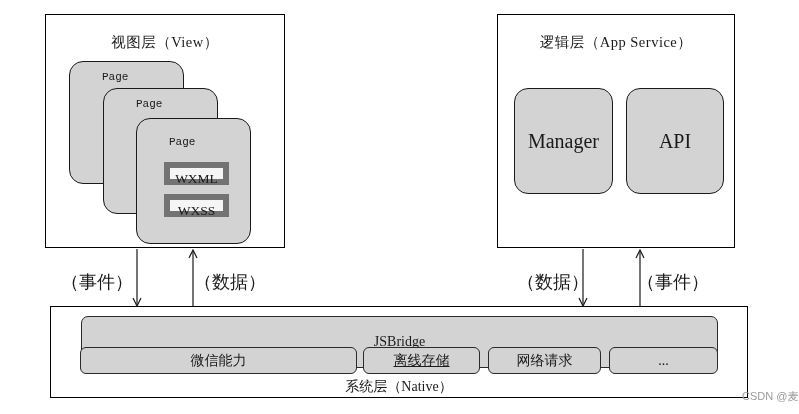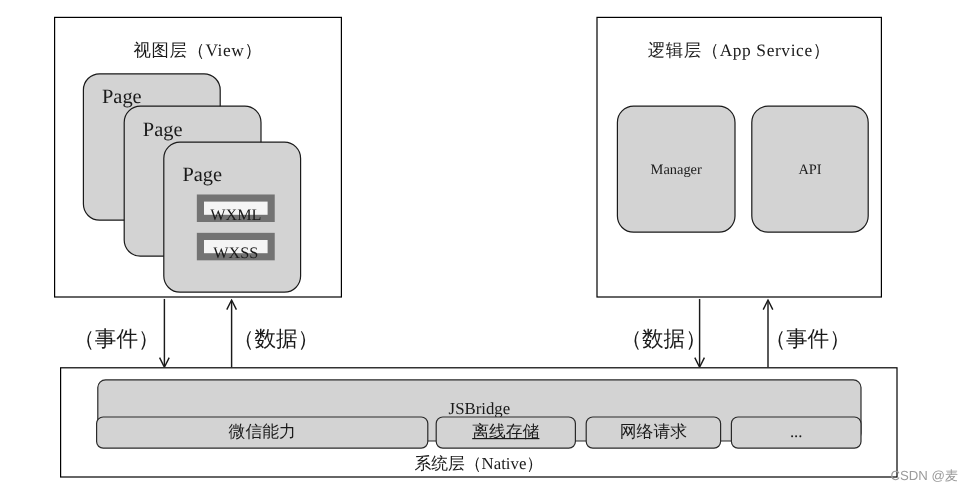--- a/index.html
+++ b/index.html
@@ -33,22 +33,23 @@
     background: #d3d3d3;
     border: 1px solid #1a1a1a;
     border-radius: 14px;
     box-sizing: border-box;
   }
   .card-back   { left: 23px; top: 46px;  width: 115px; height: 123px; }
   .card-middle { left: 57px; top: 73px;  width: 115px; height: 126px; }
   .card-front  { left: 90px; top: 103px; width: 115px; height: 126px; }
   .page-label {
     position: absolute;
-    left: 15px; top: 9px;
-    font-size: 17px;
+    left: 32px; top: 9px;
+    font-size: 11px;
+    font-family: Liberation Mono, monospace;
   }
   .card-front .page-label { top: 17px; }
   .inner-file {
     position: absolute;
     left: 27px;
     width: 65px; height: 23px;
     background: #f5f5f5;
     border: 6px solid #737373;
     box-sizing: border-box;
     text-align: center;
@@ -61,21 +62,21 @@
     position: absolute;
     top: 73px;
     height: 106px;
     background: #d3d3d3;
     border: 1px solid #1a1a1a;
     border-radius: 14px;
     box-sizing: border-box;
     display: flex;
     align-items: center;
     justify-content: center;
-    font-size: 12px;
+    font-size: 20px;
   }
   .manager-box { left: 16px;  width: 99px; }
   .api-box     { left: 128px; width: 98px; }
   .flow-arrow { position: absolute; top: 249px; width: 14px; height: 58px; }
   .flow-label {
     position: absolute;
     top: 270px;
     transform: translateX(-50%);
     font-size: 18px;
     white-space: nowrap;

